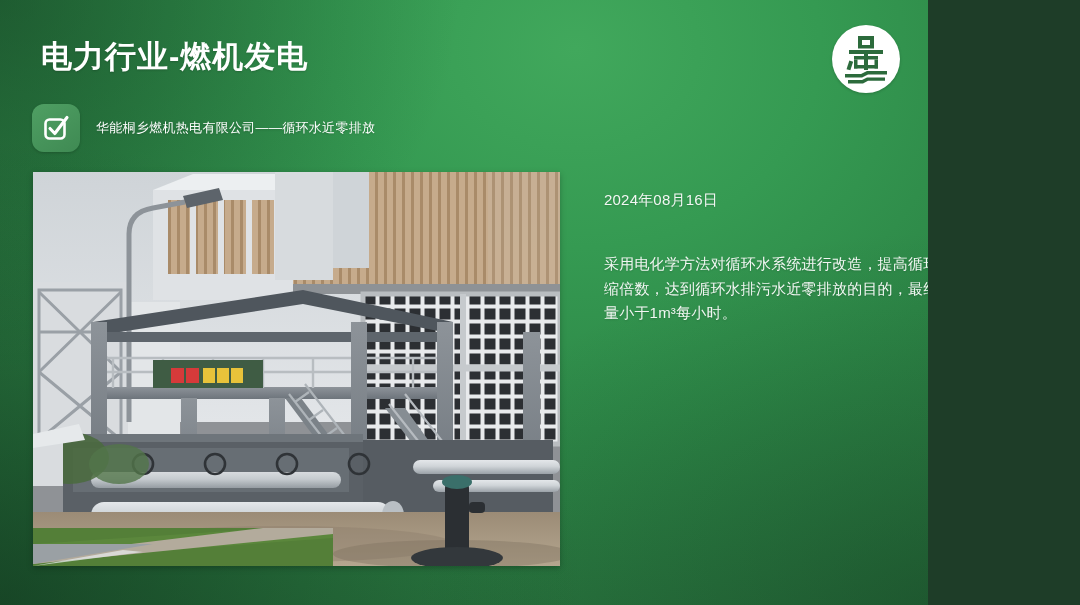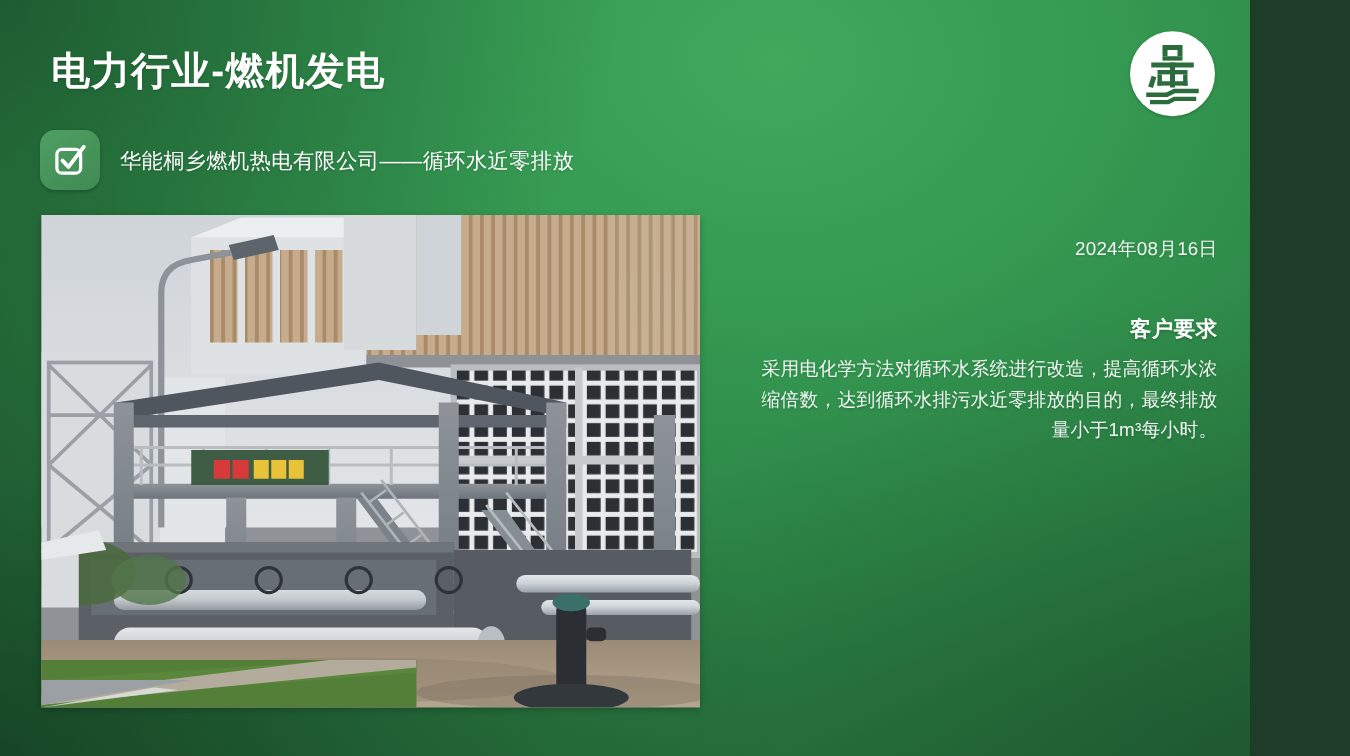--- a/index.html
+++ b/index.html
@@ -5,27 +5,26 @@
   html, body {
     margin: 0;
     padding: 0;
     background: #1e3d28;
   }
   body {
     font-family: "Liberation Sans", "DejaVu Sans", sans-serif;
   }
   #slide {
     position: relative;
-    width: 1000px;
+    width: 928px;
     height: 605px;
     overflow: hidden;
     background-color: #2e7d42;
     background-image:
       radial-gradient(120% 150% at 62% 8%, #41a85c 0%, #359a52 22%, #2d8747 42%, #27703c 64%, #225f34 82%, #1f512e 100%);
-    text-align: right;
   }
   
   #slide::after {
     content: "";
     position: absolute;
     inset: 0;
     pointer-events: none;
     background:
       radial-gradient(90% 110% at 0% 100%, rgba(14,48,26,0.55) 0%, rgba(14,48,26,0.22) 38%, rgba(14,48,26,0) 70%),
       radial-gradient(80% 100% at 0% 0%, rgba(16,52,28,0.45) 0%, rgba(16,52,28,0) 62%),
@@ -76,21 +75,21 @@
     height: 48px;
     border-radius: 12px;
     background: linear-gradient(145deg, #4f9f63 0%, #3f8a53 100%);
     display: flex;
     align-items: center;
     justify-content: center;
     flex: 0 0 auto;
     box-shadow: 0 1px 3px rgba(0,0,0,0.2);
   }
   .subtitle-text {
-    font-size: 17px;
+    font-size: 13px;
     color: #ffffff;
     white-space: nowrap;
     letter-spacing: 0.3px;
     text-shadow: 0 1px 2px rgba(0,0,0,0.18);
   }
 
   
   .photo {
     position: absolute;
     left: 33px;
@@ -340,20 +339,19 @@
 
   <div class="info">
 
     <div class="info-block">
       <div class="info-body">2024年08月16日</div>
     </div>
 
     <div class="gap-lg"></div>
 
     <div class="info-block">
-      <div class="info-head">客户要求</div>
       <div class="info-body">采用电化学方法对循环水系统进行改造，提高循环水浓缩倍数，达到循环水排污水近零排放的目的，最终排放量小于1m³每小时。</div>
     </div>
 
 
   </div>
 
 </div>
 
 </body></html>

